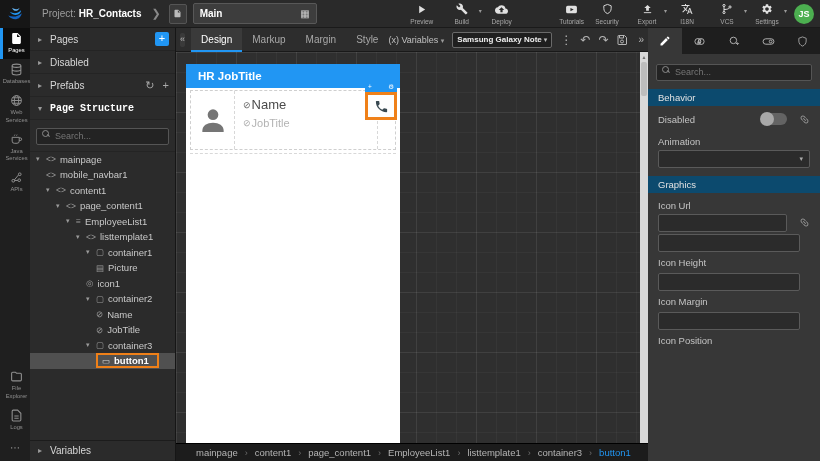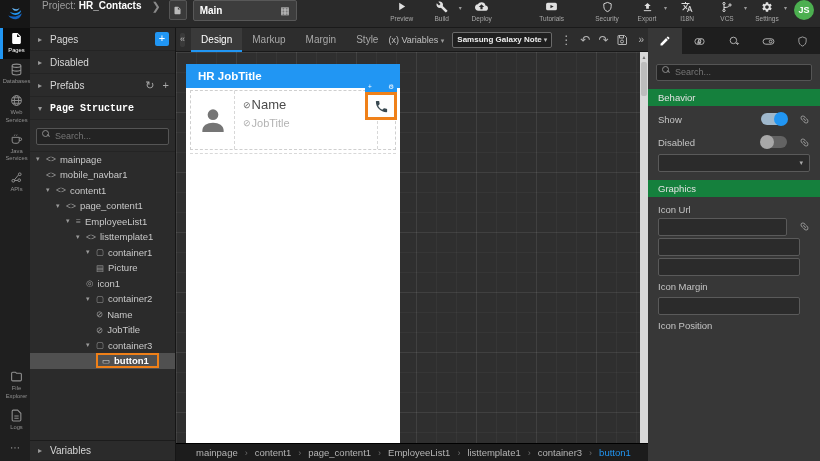--- a/index.html
+++ b/index.html
@@ -1,28 +1,28 @@
 <!DOCTYPE html>
 <html><head>
 <meta charset="utf-8">
 <style>
   * { margin:0; padding:0; box-sizing:border-box; }
   html,body { width:820px; height:461px; overflow:hidden; }
   body { font-family:"Liberation Sans", sans-serif; background:#2e2e2e; position:relative; color:#ccc; }
   svg { display:block; }
 
   
-  #topbar { position:absolute; left:0; top:0; width:820px; height:28px; background:#2a2a2a; display:flex; align-items:flex-start; z-index:30; border-bottom:1px solid #1a1a1a; }
+  #topbar { position:absolute; left:0; top:0; width:820px; height:28px; background:#2a2a2a; display:flex; align-items:center; z-index:30; border-bottom:1px solid #1a1a1a; }
   .logo-box { width:30px; height:28px; background:#161616; display:flex; align-items:center; justify-content:center; flex:0 0 auto; }
   .proj { margin-left:12px; font-size:10px; white-space:nowrap; }
   .proj .plabel { color:#9e9e9e; }
   .proj .pname { color:#fff; font-weight:bold; }
   .tb-chev { color:#8a8a8a; font-size:11px; margin:0 8px 0 10px; }
   .pageicon-btn { width:18px; height:20px; background:#3a3a3a; border:1px solid #555; border-radius:2px; display:flex; align-items:center; justify-content:center; color:#bbb; }
-  .main-tab { margin-left:6px; width:104px; height:21px; background:#3d3d3d; border:1px solid #585858; border-radius:2px; display:flex; align-items:center; padding:0 6px; }
+  .main-tab { margin-left:6px; width:124px; height:21px; background:#3d3d3d; border:1px solid #585858; border-radius:2px; display:flex; align-items:center; padding:0 6px; }
   .main-tab .mt-label { color:#fff; font-size:10px; font-weight:bold; flex:1; }
   .main-tab .mt-grid { color:#cfcfcf; font-size:10px; }
   .tb-group { display:flex; align-items:flex-start; gap:14px; }
   .tb-btn { display:flex; flex-direction:column; align-items:center; color:#d6d6d6; position:relative; min-width:26px; cursor:pointer; }
   .tb-btn .ticon { height:13px; display:flex; align-items:center; justify-content:center; }
   .tb-btn .tlabel { font-size:6.5px; color:#a8a8a8; margin-top:2px; white-space:nowrap; }
   .tb-btn .tb-caret { position:absolute; right:-7px; top:4px; font-size:6px; color:#9a9a9a; }
   .avatar { width:20px; height:20px; border-radius:50%; background:#4caf50; color:#fff; font-size:9px; font-weight:bold; display:flex; align-items:center; justify-content:center; margin-left:10px; }
 
   
@@ -100,21 +100,21 @@
   .crumb.current { color:#2196f3; }
 
   
   #inspector { position:absolute; right:0; top:28px; bottom:0; width:172px; background:#373737; z-index:10; display:flex; flex-direction:column; }
   .insp-header { height:22px; background:#2c2c2c; border-bottom:2px solid #2196f3; color:#e8e8e8; font-size:10.5px; line-height:21px; padding-left:10px; flex:0 0 auto; }
   .insp-tabs { height:26px; background:#1e1e1e; display:flex; flex:0 0 auto; }
   .insp-tab { flex:1; display:flex; align-items:center; justify-content:center; color:#b0b0b0; cursor:pointer; }
   .insp-tab.active { background:#373737; color:#fff; }
   .insp-search { padding:7px 8px 6px; position:relative; flex:0 0 auto; }
   .insp-search .mag { left:14px; top:12px; }
-  .sec-header { height:17px; background:#15803d; color:#e2e2e2; font-size:9.5px; line-height:17px; padding-left:10px; flex:0 0 auto; margin-top:2px; }
+  .sec-header { height:17px; background:#0c4a6e; color:#e2e2e2; font-size:9.5px; line-height:17px; padding-left:10px; flex:0 0 auto; margin-top:2px; }
   .fieldzone { padding:2px 10px 0; }
   .prop-row { display:flex; align-items:center; height:23px; }
   .prop-label { flex:1; font-size:9.5px; color:#c4c4c4; }
   .toggle { width:26px; height:12px; border-radius:6px; position:relative; cursor:pointer; flex:0 0 auto; }
   .toggle .knob { width:14px; height:14px; border-radius:50%; position:absolute; top:-1px; }
   .toggle.on { background:#9fb8cc; } .toggle.on .knob { right:-1px; background:#2196f3; }
   .toggle.off { background:#636363; } .toggle.off .knob { left:-1px; background:#a8a8a8; }
   .chain { color:#9a9a9a; margin-left:12px; flex:0 0 auto; cursor:pointer; }
   .f-label { font-size:9.5px; color:#c4c4c4; margin:5px 0 3px; }
   .f-input { width:100%; height:18px; background:#2b2b2b; border:1px solid #5a5a5a; border-radius:2px; color:#ddd; font-size:9px; padding:0 5px; font-family:"Liberation Sans",sans-serif; outline:none; }
@@ -517,57 +517,48 @@
       </span>
   </div>
   <div class="insp-search">
     <span class="mag"></span>
     <input placeholder="Search..." style="">
   </div>
 
   <div class="sec-header">Behavior</div>
   <div class="fieldzone">
     <div class="prop-row">
-      <span class="prop-label">Show</span>
-      <span class="toggle on">
+      <span class="prop-label">Disabled</span>
+      <span class="toggle off">
           <span class="knob"></span>
         </span>
       <span class="chain">
           <svg width="11" height="11" viewBox="0 0 24 24" fill="currentColor" transform="rotate(45)">
             <path d="M3.9 12c0-1.71 1.39-3.1 3.1-3.1h4V7H7c-2.76 0-5 2.24-5 5s2.24 5 5 5h4v-1.9H7c-1.71 0-3.1-1.39-3.1-3.1zM8 13h8v-2H8v2zm9-6h-4v1.9h4c1.71 0 3.1 1.39 3.1 3.1s-1.39 3.1-3.1 3.1h-4V17h4c2.76 0 5-2.24 5-5s-2.24-5-5-5z"></path>
           </svg>
         </span>
     </div>
-    <div class="prop-row">
-      <span class="prop-label">Disabled</span>
-      <span class="toggle off">
-          <span class="knob"></span>
-        </span>
-      <span class="chain">
-          <svg width="11" height="11" viewBox="0 0 24 24" fill="currentColor" transform="rotate(45)">
-            <path d="M3.9 12c0-1.71 1.39-3.1 3.1-3.1h4V7H7c-2.76 0-5 2.24-5 5s2.24 5 5 5h4v-1.9H7c-1.71 0-3.1-1.39-3.1-3.1zM8 13h8v-2H8v2zm9-6h-4v1.9h4c1.71 0 3.1 1.39 3.1 3.1s-1.39 3.1-3.1 3.1h-4V17h4c2.76 0 5-2.24 5-5s-2.24-5-5-5z"></path>
-          </svg>
-        </span>
-    </div>
+    <div class="f-label">Animation</div>
     <div class="f-select" style="margin-bottom:6px;">
         <span class="dd-caret">▾</span>
       </div>
   </div>
 
   <div class="sec-header">Graphics</div>
   <div class="fieldzone">
     <div class="f-label">Icon Url</div>
     <div class="f-row">
       <input class="f-input" style="">
       <span class="chain">
           <svg width="11" height="11" viewBox="0 0 24 24" fill="currentColor" transform="rotate(45)">
             <path d="M3.9 12c0-1.71 1.39-3.1 3.1-3.1h4V7H7c-2.76 0-5 2.24-5 5s2.24 5 5 5h4v-1.9H7c-1.71 0-3.1-1.39-3.1-3.1zM8 13h8v-2H8v2zm9-6h-4v1.9h4c1.71 0 3.1 1.39 3.1 3.1s-1.39 3.1-3.1 3.1h-4V17h4c2.76 0 5-2.24 5-5s-2.24-5-5-5z"></path>
           </svg>
         </span>
     </div>
     <input class="f-input" style="width: 142px;">
+    <div class="f-label">Icon Height</div>
     <input class="f-input" style="width: 142px;">
     <div class="f-label">Icon Margin</div>
     <input class="f-input" style="width: 142px;">
     <div class="f-label">Icon Position</div>
     
   </div>
 </div>
 
 </body></html>

